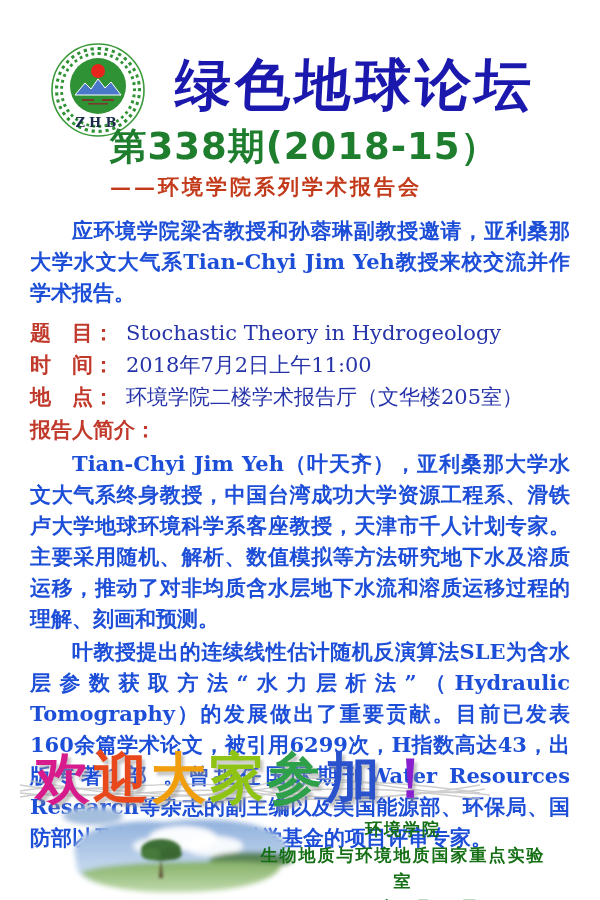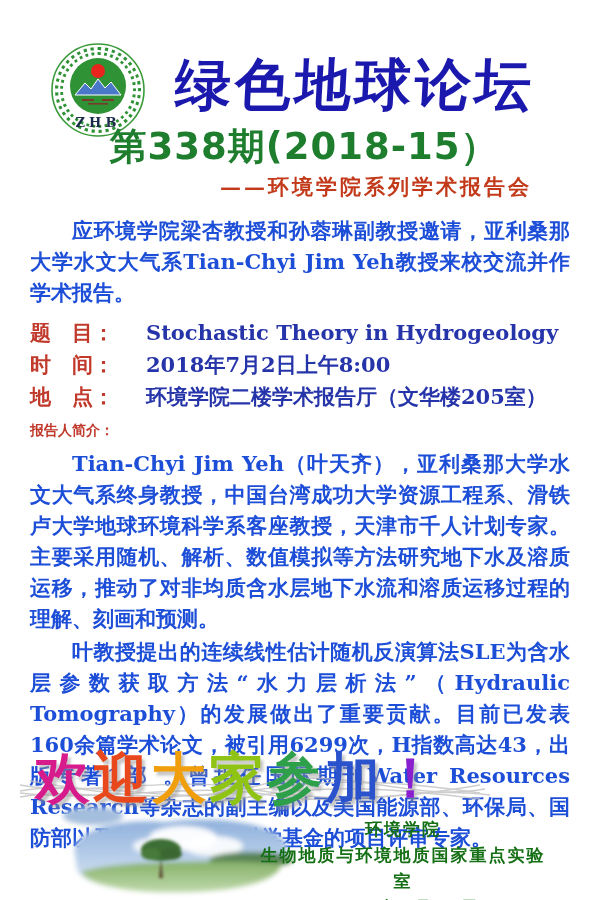--- a/index.html
+++ b/index.html
@@ -19,39 +19,39 @@
     text-align:center; letter-spacing:4px; line-height:68px;
     transform:skewX(-3deg);
   }
   .issue-line {
     position:absolute; left:0; top:122px; width:600px;
     text-align:center; font-family:"DejaVu Sans","Liberation Sans",sans-serif;
     font-size:37px; font-weight:bold; color:#1e7e2e; letter-spacing:1px;padding-left:8px;
   }
   .subtitle-line {
     position:absolute; left:0; top:173px; width:532px;
-    text-align:right; font-size:21px; font-weight:bold; color:#c23a1a;
+    text-align:center; font-size:21px; font-weight:bold; color:#c23a1a;
     letter-spacing:3px;
   }
 
   
   .main { position:absolute; left:30px; top:215px; width:540px; }
   .body-text {
     font-size:21px; line-height:31px; font-weight:bold; color:#1d4ed8;
     text-align:justify;
   }
   .intro { text-indent:2em; margin-bottom:9px; }
   .detail-row { display:flex; line-height:32px; }
   .detail-label {
     flex:0 0 96px; font-size:21px; font-weight:bold; color:#c0392b;
     white-space:nowrap;
   }
-  .detail-value { font-size:21px; font-weight:bold; color:#2634a9;margin-left:20px; }
+  .detail-value { font-size:21px; font-weight:normal; color:#2634a9; }
   .bio-heading {
-    font-size:14px; font-weight:bold; color:#c0392b; line-height:32px;
+    font-size:21px; font-weight:bold; color:#c0392b; line-height:32px;
     margin-top:1px;
   }
   .bio-p { text-indent:2em; margin-top:2px; }
 
   
   .closing { position:absolute; left:0; top:745px; width:600px; height:72px; }
   .swoosh { position:absolute; left:20px; top:18px; width:560px; height:50px; }
   .closing-text {
     position:absolute; left:35px; top:0; width:560px;
     font-size:55px; font-weight:bold; letter-spacing:3px; line-height:66px;
@@ -108,21 +108,21 @@
 
     <p class="body-text intro">应环境学院梁杏教授和孙蓉琳副教授邀请，亚利桑那大学水文大气系Tian-Chyi Jim Yeh教授来校交流并作学术报告。</p>
 
     <div class="detail-row">
       <span class="detail-label">题　目：</span>
       <span class="detail-value">Stochastic Theory in Hydrogeology</span>
     </div>
 
     <div class="detail-row">
       <span class="detail-label">时　间：</span>
-      <span class="detail-value">2018年7月2日上午8:00</span>
+      <span class="detail-value">2018年7月2日上午11:00</span>
     </div>
 
     <div class="detail-row">
       <span class="detail-label">地　点：</span>
       <span class="detail-value">环境学院二楼学术报告厅（文华楼205室）</span>
     </div>
 
     <div class="bio-heading">报告人简介：</div>
 
     <p class="body-text bio-p">Tian-Chyi Jim Yeh（叶天齐），亚利桑那大学水文大气系终身教授，中国台湾成功大学资源工程系、滑铁卢大学地球环境科学系客座教授，天津市千人计划专家。主要采用随机、解析、数值模拟等方法研究地下水及溶质运移，推动了对非均质含水层地下水流和溶质运移过程的理解、刻画和预测。</p>

